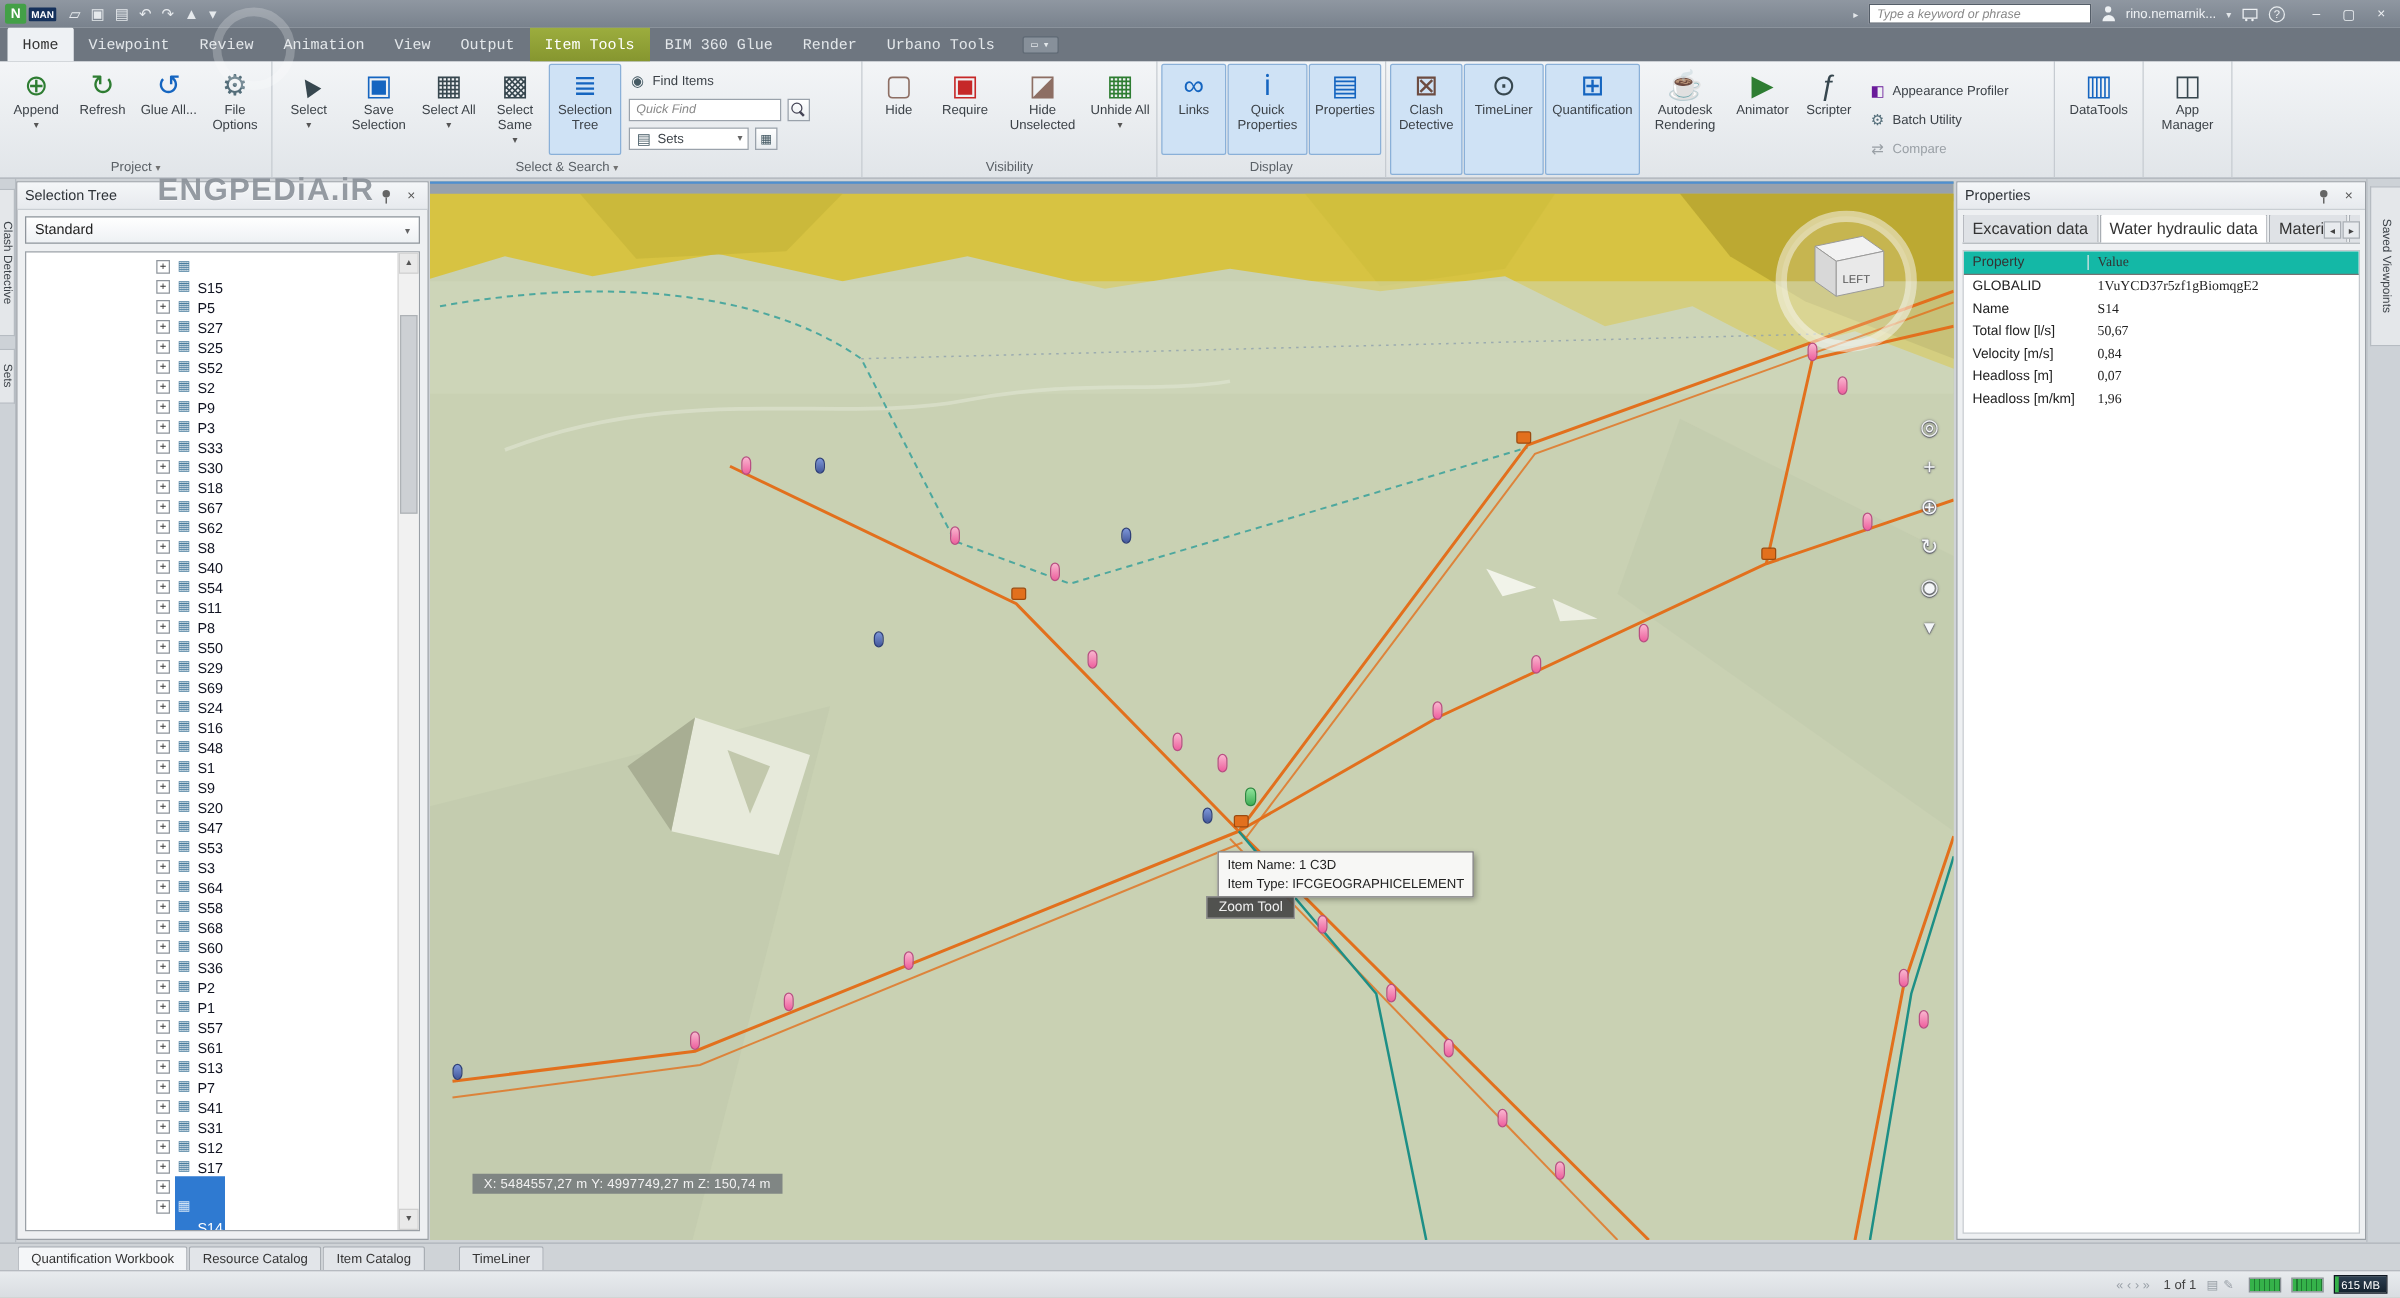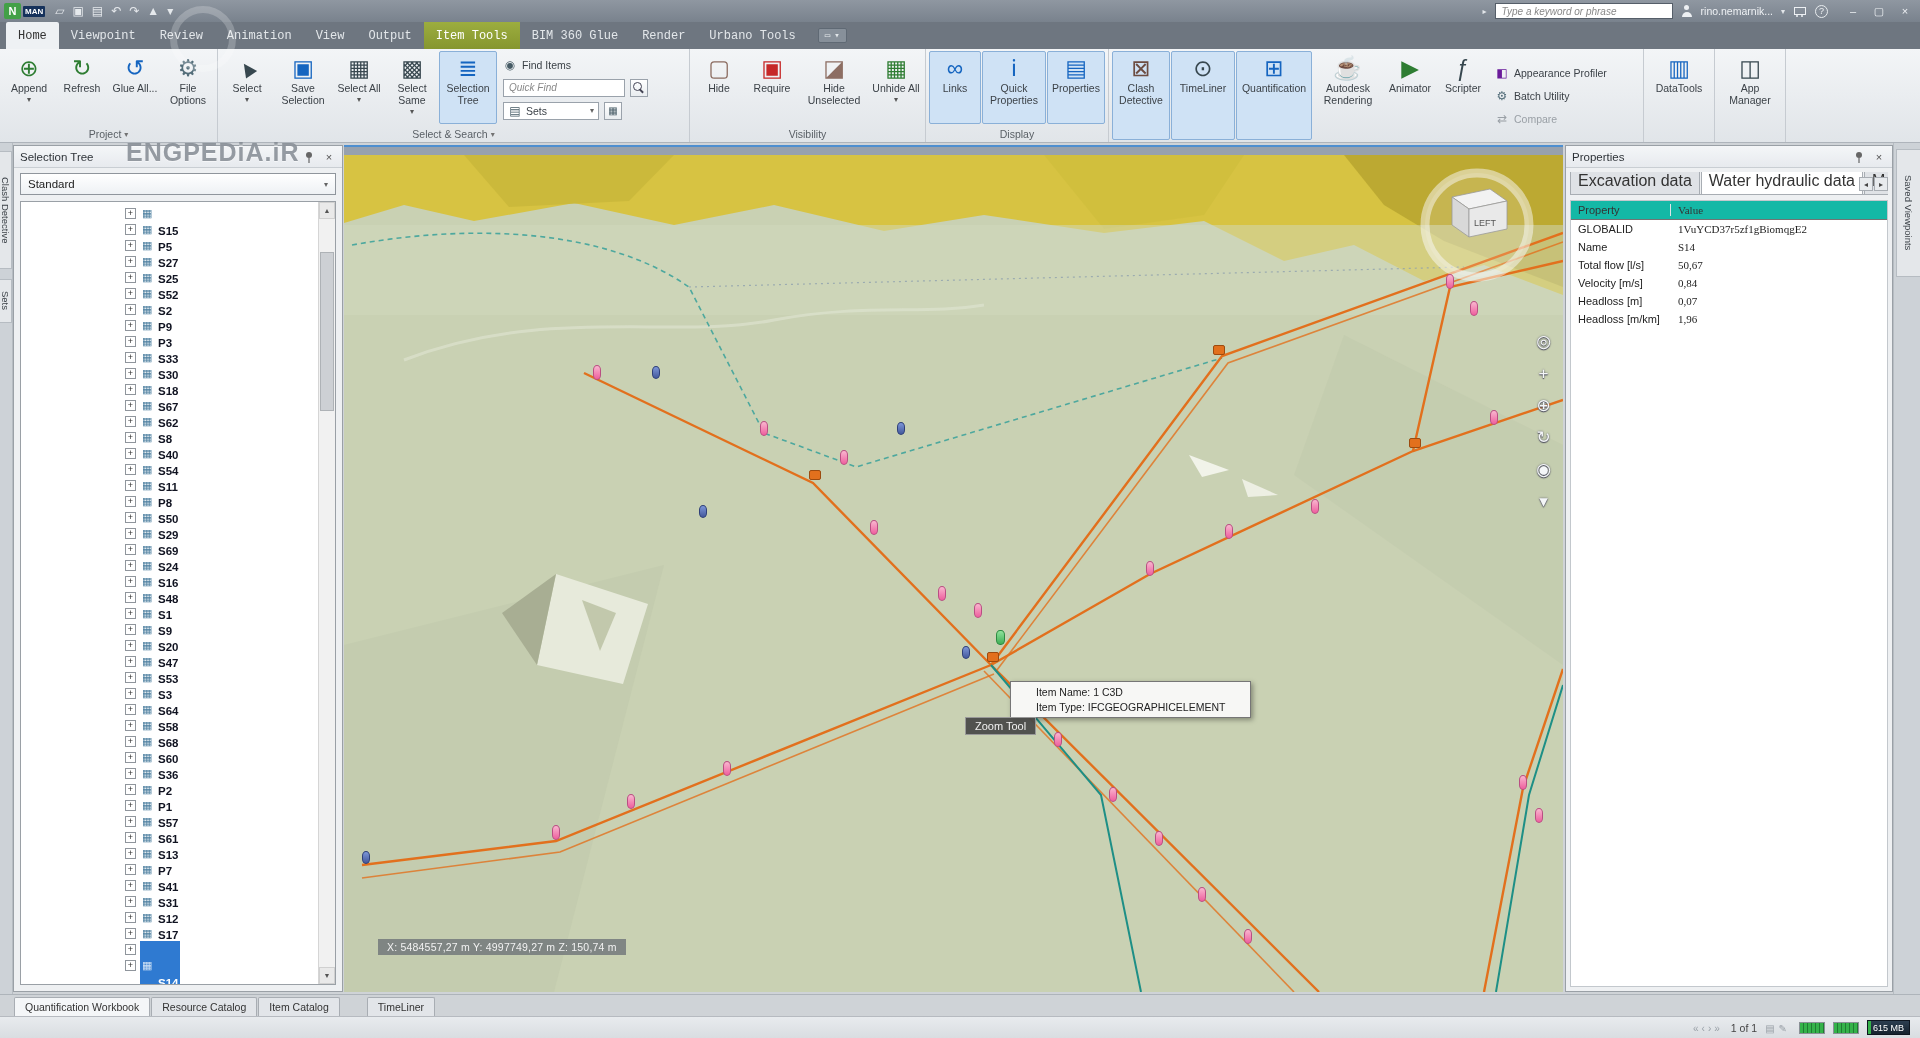--- a/index.html
+++ b/index.html
@@ -96,52 +96,52 @@
   .combo .spacer{flex:1;}
   .treebox{position:absolute;left:6px;right:6px;top:55px;bottom:6px;background:#fff;border:1px solid #9aa0a6;overflow:hidden;}
   .tree-list{position:absolute;left:0;top:1px;right:17px;bottom:0;overflow:hidden;padding-top:2px;}
   .tree-row{height:16px;display:flex;align-items:center;padding-left:104px;font-size:11.5px;white-space:nowrap;}
   .plusbox{width:11px;height:11px;border:1px solid #8f959c;background:#fff;margin-right:4px;flex:none;
     display:flex;align-items:center;justify-content:center;font-size:9px;line-height:1;color:#333;}
   .plusbox::before{content:"+";}
   .node{display:flex;align-items:center;padding:0 2px;}
   .node-icon{width:13px;margin-right:3px;color:#4a7d9e;font-size:11px;line-height:1;}
   .node-icon::before{content:"▦";}
-  .node-label{font-weight:bold;color:#101321;margin-top:36px;}
+  .node-label{font-weight:normal;color:#101321;margin-top:36px;}
   .node.selected{background:#2f7ad1;}
   .node.selected .node-label{color:#fff;}
   .node.selected .node-icon{color:#cfe2f5;}
   .sb{position:absolute;right:0;top:0;bottom:0;width:17px;background:#f1f1f1;border-left:1px solid #d5d5d5;display:flex;flex-direction:column;}
   .sb-arrow{height:17px;background:#e9e9e9;border:1px solid #d0d0d0;display:flex;align-items:center;justify-content:center;font-size:7px;color:#555;}
   .sb-track{flex:1;position:relative;}
   .sb-thumb{position:absolute;left:1px;right:1px;top:33px;height:159px;background:#cdd0d4;border:1px solid #aeb2b6;}
 
   
   #viewport{position:absolute;left:344px;top:145px;width:1219px;height:847px;background:#c9d1b3;overflow:hidden;z-index:4;}
   #viewport .topline{position:absolute;left:0;top:0;right:0;height:2px;background:#4e8fd0;z-index:5;}
   #terrain{position:absolute;left:0;top:0;z-index:1;}
   .marker{position:absolute;z-index:4;}
   .marker.pink{width:8px;height:15px;background:linear-gradient(#f9b6cf,#ee5f9e);border:1px solid #b94e83;border-radius:4px/5px;}
   .marker.blue{width:8px;height:13px;background:linear-gradient(#7d96d8,#44599c);border:1px solid #2e3f78;border-radius:4px/5px;}
   .marker.orange{width:12px;height:10px;background:#e2701d;border:1px solid #9c4b10;border-radius:2px;}
   .marker.green{width:9px;height:15px;background:linear-gradient(#8fe39b,#3fae55);border:1px solid #2c8a40;border-radius:4px/5px;}
-  .vtooltip{position:absolute;left:666px;top:536px;background:#f7f7f5;border:1px solid #767676;
-    box-shadow:2px 2px 5px rgba(0,0,0,.35);font-size:10.5px;color:#222;padding:3px 25px;line-height:1.4;white-space:nowrap;z-index:10;}
+  .vtooltip{position:absolute;left:630px;top:536px;background:#f7f7f5;border:1px solid #767676;
+    box-shadow:2px 2px 5px rgba(0,0,0,.35);font-size:10.5px;color:#222;padding:3px 7px;line-height:1.4;white-space:nowrap;z-index:10;}
   .zoomtool{position:absolute;left:621px;top:572px;background:rgba(70,70,70,.92);color:#f0f0f0;
     border:1px solid #999;font-size:11px;padding:2px 9px;z-index:10;}
   .coords{position:absolute;left:34px;top:794px;background:rgba(110,115,120,.8);color:#f2f2f2;
     font-size:10.5px;padding:2px 9px;z-index:6;letter-spacing:.2px;}
   .navbar{position:absolute;right:12px;top:188px;display:flex;flex-direction:column;gap:15px;align-items:center;z-index:6;}
   .navbtn{color:#f4f6f8;text-shadow:0 0 2px #556,0 1px 1px #445;font-size:17px;line-height:1;}
 
   
   #prop-panel{left:1565px;top:145px;width:328px;height:847px;}
   .ptabs{display:flex;align-items:flex-end;height:23px;margin:4px 4px 0;position:relative;
     border-bottom:1px solid #a8adb3;padding-right:32px;overflow:hidden;}
-  .ptab{font-size:16px;padding:3px 7px 4px;background:#dfe2e6;border:1px solid #a8adb3;border-bottom:none;
+  .ptab{font-size:13px;padding:3px 7px 4px;background:#dfe2e6;border:1px solid #a8adb3;border-bottom:none;
     margin-right:1px;white-space:nowrap;color:#333;border-radius:2px 2px 0 0;}
   .ptab.active{background:#fff;position:relative;top:1px;padding-bottom:5px;}
   .tab-arrows{position:absolute;right:0;bottom:3px;display:flex;gap:1px;}
   .tab-arrows span{width:14px;height:14px;border:1px solid #a8adb3;background:#e8ebee;display:flex;
     align-items:center;justify-content:center;font-size:8px;color:#444;}
   .ptable{position:absolute;left:4px;right:4px;top:54px;bottom:4px;background:#fff;border:1px solid #c3c8cd;
     font-size:11px;color:#222;overflow:hidden;}
   .prow{display:flex;padding:3px 0;}
   .prow.head{background:#14b8a6;border-bottom:1px solid #737373;color:#333;}
   .pc1{width:100px;padding:0 7px;flex:none;}

